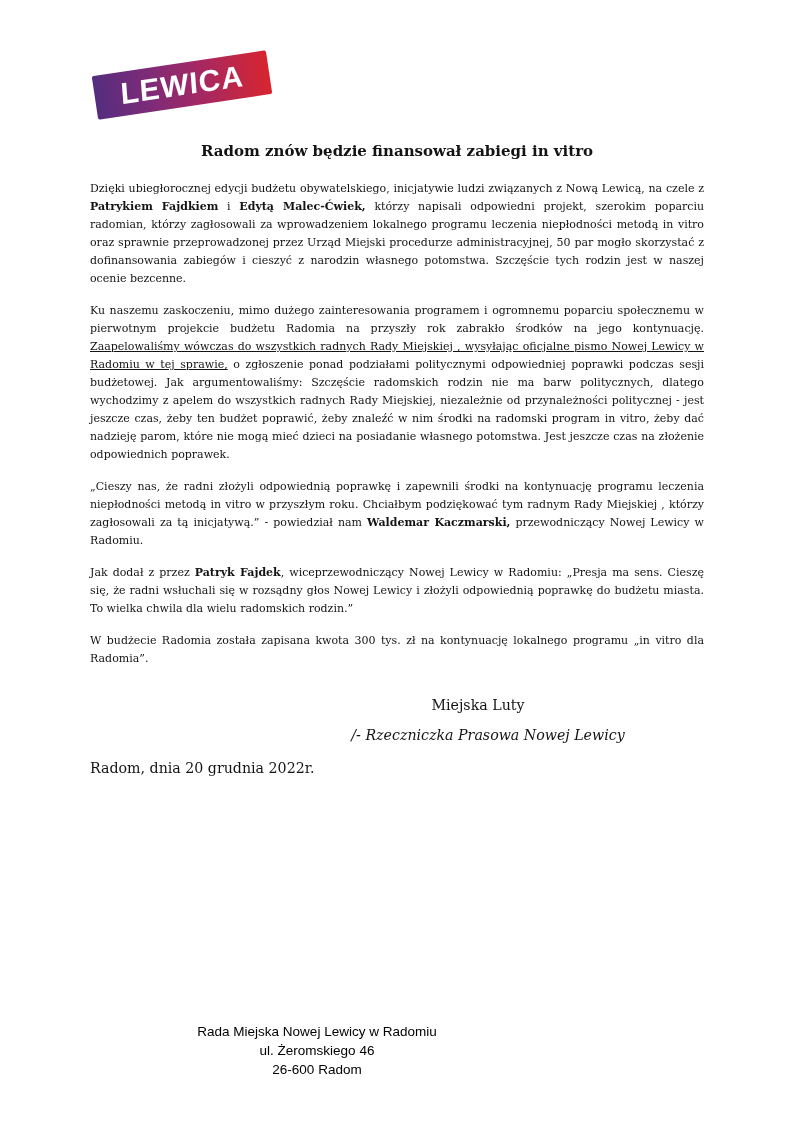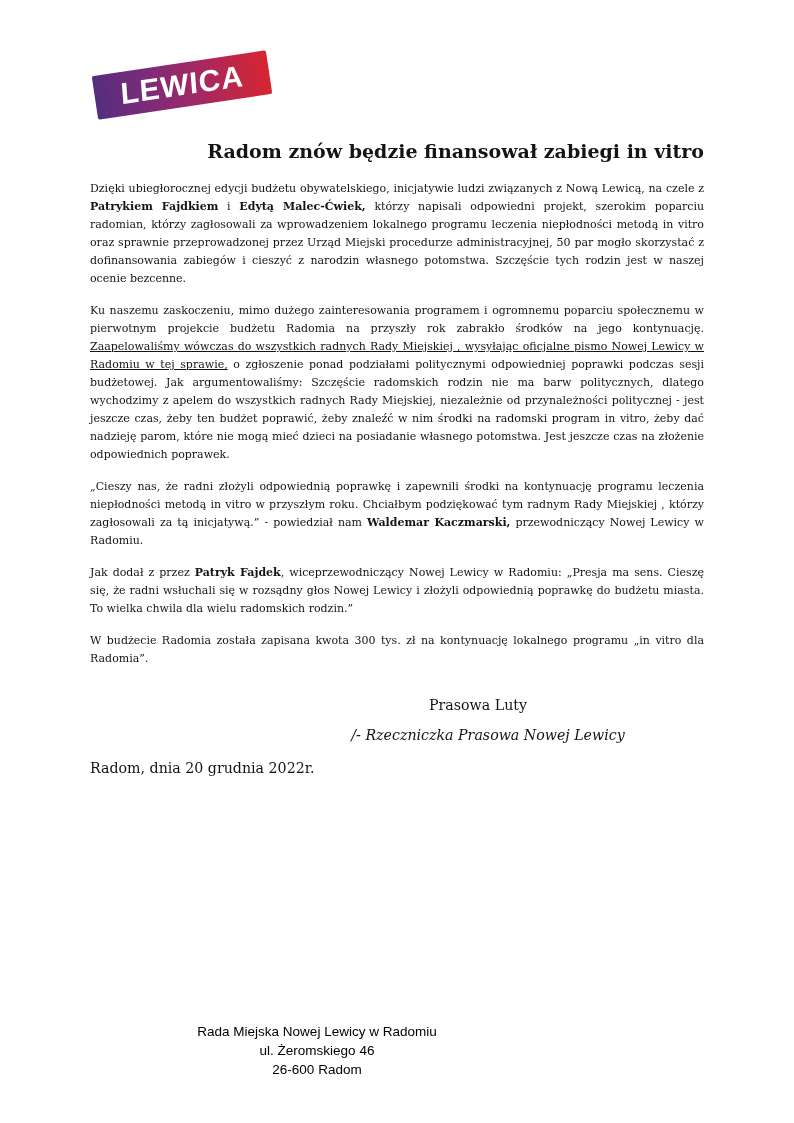--- a/index.html
+++ b/index.html
@@ -38,22 +38,22 @@
 
   
   .content {
     position: absolute;
     left: 90px;
     top: 140px;
     width: 614px;
   }
   .doc-title {
     margin: 0 0 18px 0;
-    text-align: right;
-    font-size: 19px;
+    text-align: center;
+    font-size: 15px;
     font-weight: bold;
     line-height: 22px;
   }
   .para {
     margin: 0 0 14px 0;
     font-size: 11px;
     line-height: 18px;
     text-align: justify;
   }
   .sig-name {
@@ -104,21 +104,21 @@
     <h1 class="doc-title">Radom znów będzie finansował zabiegi in vitro</h1>
 
     <div>
         <p class="para"><span>Dzięki ubiegłorocznej edycji budżetu obywatelskiego, inicjatywie ludzi związanych z Nową Lewicą, na czele z </span><span style="font-weight: bold;">Patrykiem Fajdkiem</span><span> i </span><span style="font-weight: bold;">Edytą Malec-Ćwiek,</span><span> którzy napisali odpowiedni projekt, szerokim poparciu radomian, którzy zagłosowali za wprowadzeniem lokalnego programu leczenia niepłodności metodą in vitro oraz sprawnie przeprowadzonej przez Urząd Miejski procedurze administracyjnej, 50 par mogło skorzystać z dofinansowania zabiegów i cieszyć z narodzin własnego potomstwa. Szczęście tych rodzin jest w naszej ocenie bezcenne.</span></p>
         <p class="para"><span>Ku naszemu zaskoczeniu, mimo dużego zainteresowania programem i ogromnemu poparciu społecznemu w pierwotnym projekcie budżetu Radomia na przyszły rok zabrakło środków na jego kontynuację. </span><span style="text-decoration: underline;">Zaapelowaliśmy wówczas do wszystkich radnych Rady Miejskiej , wysyłając oficjalne pismo Nowej Lewicy w Radomiu w tej sprawie,</span><span> o zgłoszenie ponad podziałami politycznymi odpowiedniej poprawki podczas sesji budżetowej. Jak argumentowaliśmy: Szczęście radomskich rodzin nie ma barw politycznych, dlatego wychodzimy z apelem do wszystkich radnych Rady Miejskiej, niezależnie od przynależności politycznej - jest jeszcze czas, żeby ten budżet poprawić, żeby znaleźć w nim środki na radomski program in vitro, żeby dać nadzieję parom, które nie mogą mieć dzieci na posiadanie własnego potomstwa. Jest jeszcze czas na złożenie odpowiednich poprawek.</span></p>
         <p class="para"><span>„Cieszy nas, że radni złożyli odpowiednią poprawkę i zapewnili środki na kontynuację programu leczenia niepłodności metodą in vitro w przyszłym roku. Chciałbym podziękować tym radnym Rady Miejskiej , którzy zagłosowali za tą inicjatywą.” - powiedział nam </span><span style="font-weight: bold;">Waldemar Kaczmarski,</span><span> przewodniczący Nowej Lewicy w Radomiu.</span></p>
         <p class="para"><span>Jak dodał z przez </span><span style="font-weight: bold;">Patryk Fajdek</span><span>, wiceprzewodniczący Nowej Lewicy w Radomiu: „Presja ma sens. Cieszę się, że radni wsłuchali się w rozsądny głos Nowej Lewicy i złożyli odpowiednią poprawkę do budżetu miasta. To wielka chwila dla wielu radomskich rodzin.”</span></p>
         <p class="para"><span>W budżecie Radomia została zapisana kwota 300 tys. zł na kontynuację lokalnego programu „in vitro dla Radomia”.</span></p>
       </div>
 
-    <div class="sig-name">Prasowa Luty</div>
+    <div class="sig-name">Miejska Luty</div>
     <div class="sig-role">/- Rzeczniczka Prasowa Nowej Lewicy</div>
     <div class="dateline">Radom, dnia 20 grudnia 2022r.</div>
   </div>
 
   <div class="footer">
     <div>Rada Miejska Nowej Lewicy w Radomiu</div>
     <div>ul. Żeromskiego 46</div>
     <div>26-600 Radom</div>
   </div>
 

